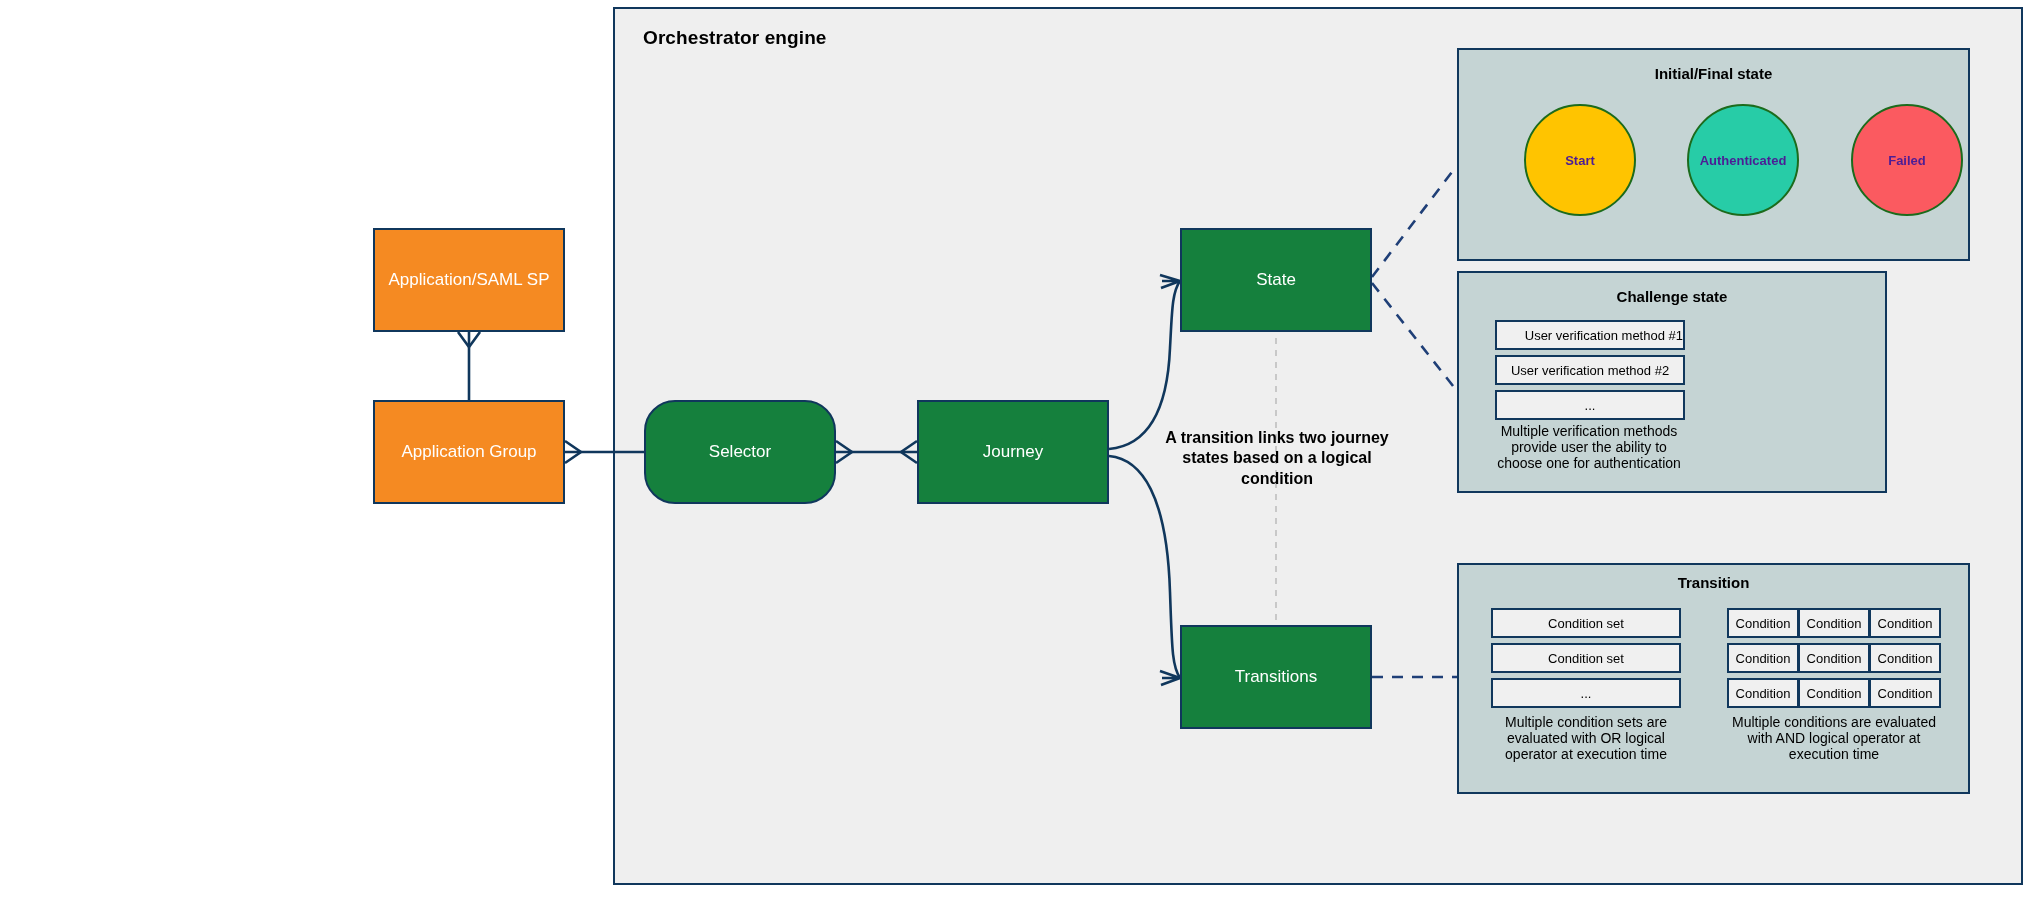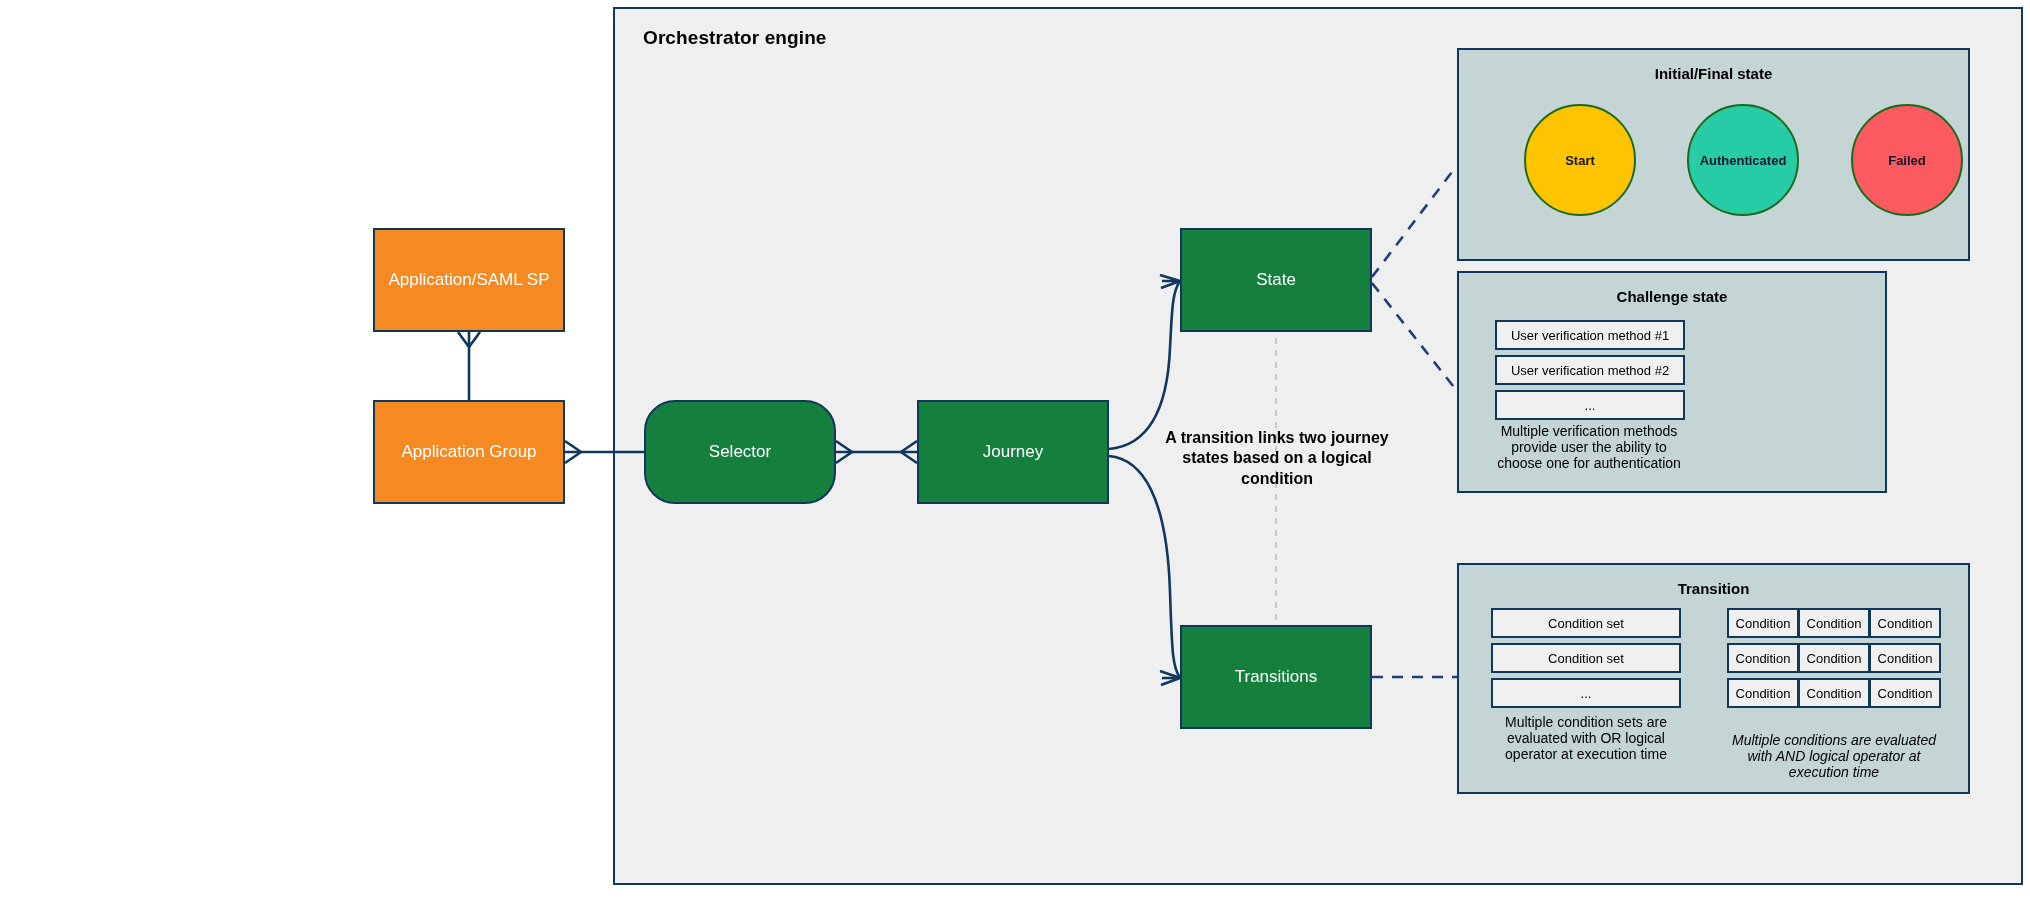--- a/index.html
+++ b/index.html
@@ -26,21 +26,21 @@
   .ebox.orange{background:#F58A22;}
   .ebox.blue{background:#15803d;align-items:center;}
 
   
   .panel{position:absolute;box-sizing:border-box;background:#C5D4D4;border:2px solid #10375C;}
   .panel-title{position:absolute;left:0;right:0;text-align:center;font-size:15px;font-weight:bold;color:#000;}
 
   
   .circ{position:absolute;border-radius:50%;border:2px solid #1C6B1C;
         display:flex;align-items:center;justify-content:center;
-        font-size:13px;font-weight:bold;color:#0f172a;box-sizing:border-box;}
+        font-size:13px;font-weight:bold;color:#4c1d95;box-sizing:border-box;}
 
   
   .cell{position:absolute;box-sizing:border-box;background:#F0F0F0;border:2px solid #10375C;
         display:flex;align-items:center;justify-content:center;
         font-size:13px;color:#000;}
   .note{position:absolute;text-align:center;font-size:14px;color:#000;line-height:1.16;}
 
   .center-note{position:absolute;text-align:center;font-size:16px;font-weight:bold;color:#000;line-height:1.28;}
 </style>
 </head>
@@ -125,37 +125,37 @@
       <span>Authenticated</span>
     </div>
     <div class="circ" style="left:392px;top:54px;width:112px;height:112px;background:#FB5A60;">
       <span>Failed</span>
     </div>
   </div>
 
   <div class="panel" style="left:1457px;top:271px;width:430px;height:222px;">
     <div class="panel-title" style="top:15px;">Challenge state</div>
 
-    <div class="cell" style="left:36px;top:47px;width:190px;height:30px;">
+    <div class="cell" style="left:36px;top:47px;width:190px;height:30px;justify-content:flex-end;">
       <span>User verification method #1</span>
     </div>
     <div class="cell" style="left:36px;top:82px;width:190px;height:30px;">
       <span>User verification method #2</span>
     </div>
     <div class="cell" style="left:36px;top:117px;width:190px;height:30px;">
       <span>...</span>
     </div>
 
     <div class="note" style="left:20px;top:150px;width:220px;white-space:pre-line;">Multiple verification methods
 provide user the ability to
 choose one for authentication</div>
   </div>
 
   <div class="panel" style="left:1457px;top:563px;width:513px;height:231px;">
-    <div class="panel-title" style="top:15px;">Transition</div>
+    <div class="panel-title" style="top:9px;">Transition</div>
 
     <div class="cell" style="left:32px;top:43px;width:190px;height:30px;">
       <span>Condition set</span>
     </div>
     <div class="cell" style="left:32px;top:78px;width:190px;height:30px;">
       <span>Condition set</span>
     </div>
     <div class="cell" style="left:32px;top:113px;width:190px;height:30px;">
       <span>...</span>
     </div>
@@ -186,18 +186,18 @@
     <div class="cell" style="left:268px;top:113px;width:72px;height:30px;">
       <span>Condition</span>
       </div>
     <div class="cell" style="left:339px;top:113px;width:72px;height:30px;">
       <span>Condition</span>
       </div>
     <div class="cell" style="left:410px;top:113px;width:72px;height:30px;">
       <span>Condition</span>
       </div>
 
-    <div class="note" style="left:252px;top:167px;width:246px;white-space:pre-line;font-style:italic;">Multiple conditions are evaluated
+    <div class="note" style="left:252px;top:149px;width:246px;white-space:pre-line;">Multiple conditions are evaluated
 with AND logical operator at
 execution time</div>
   </div>
 
 </div>
 
 </body></html>

